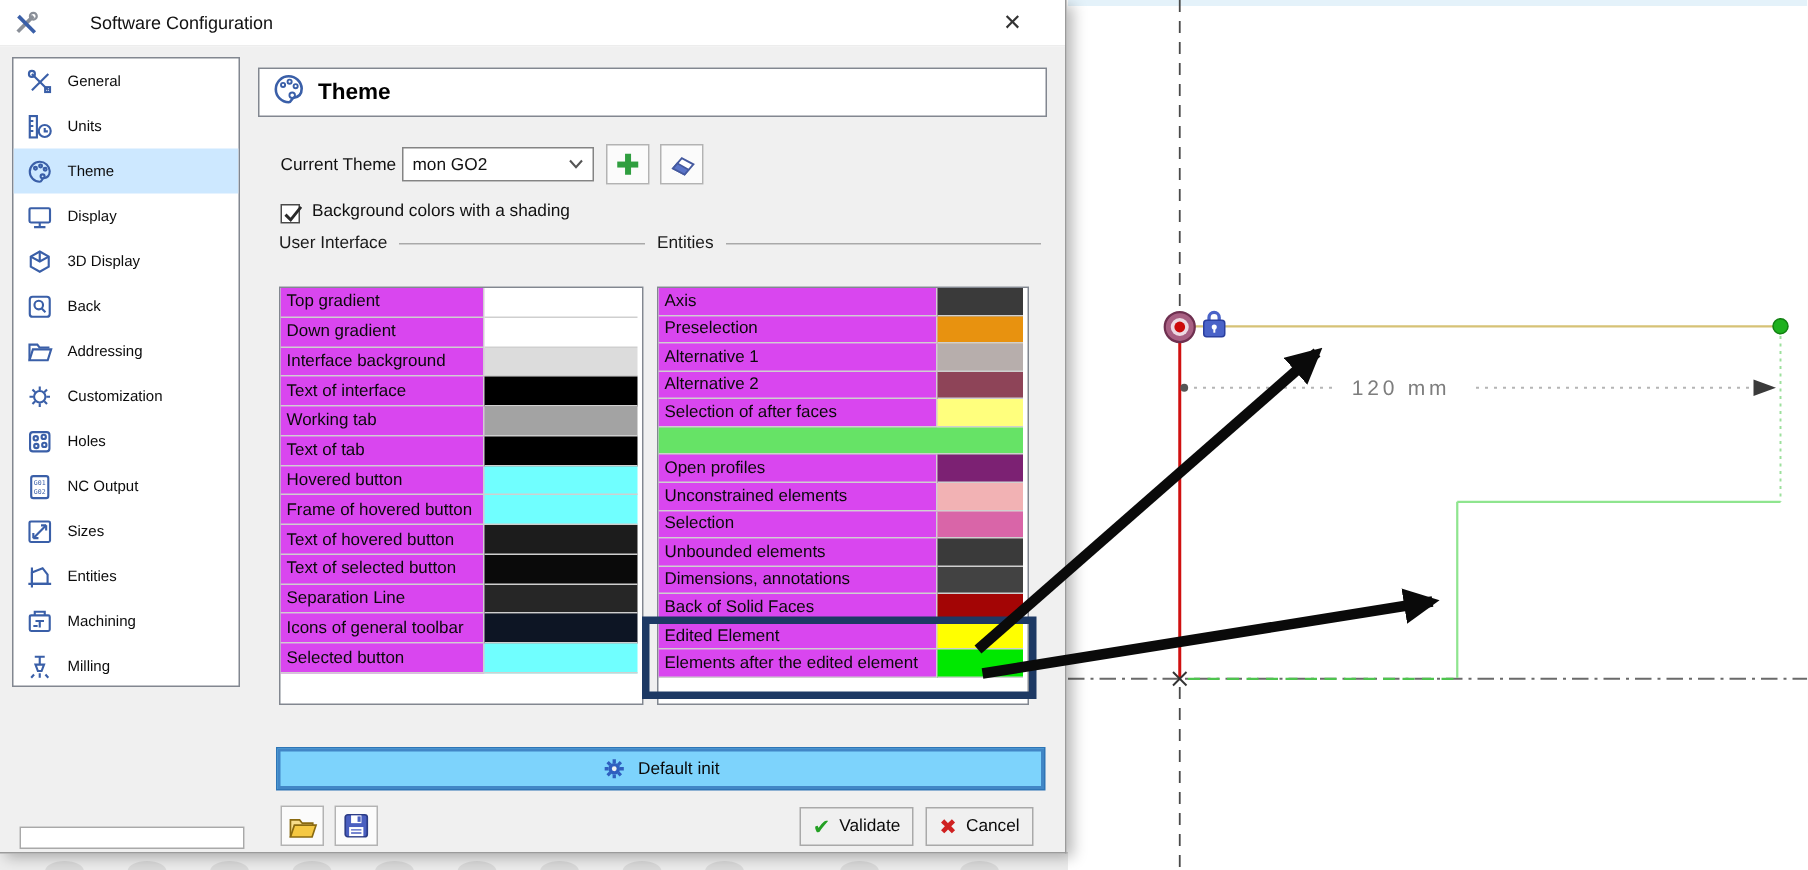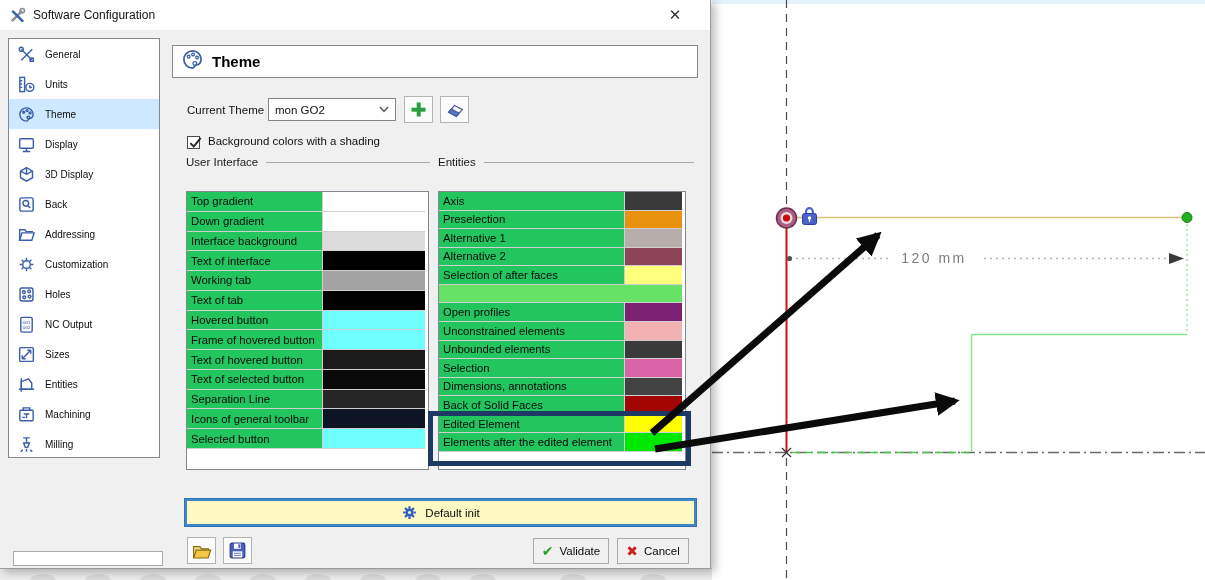--- a/index.html
+++ b/index.html
@@ -5,21 +5,21 @@
   html,body{margin:0;padding:0;background:#fff;}
   #stage{position:relative;width:1205px;height:580px;overflow:hidden;
          font-family:"Liberation Sans","DejaVu Sans",sans-serif;background:#fff;}
   
   #cad-layer{position:absolute;left:0;top:0;z-index:1;}
   
   #dialog{position:absolute;left:0;top:0;width:710px;height:568px;background:#f0f0f0;
           border-right:1px solid #9b9b9b;border-bottom:1px solid #9b9b9b;
           box-shadow:4px 3px 9px rgba(0,0,0,.28);z-index:10;}
   #titlebar{position:absolute;left:0;top:0;width:100%;height:30px;background:#fff;
-            display:flex;align-items:center;border-bottom:1px solid #ededed;}
+            display:flex;align-items:center;border-bottom:1px solid #ededed;gap:27px;}
   #title-icon{width:17px;height:17px;margin:0 7px 0 9px;}
   #title-text{font-size:12px;color:#111;}
   #close-btn{position:absolute;right:18px;top:3px;width:34px;height:24px;display:flex;
              align-items:center;justify-content:center;font-size:15px;color:#333;cursor:pointer;}
   
   #sidebar{position:absolute;left:8px;top:38px;width:152px;height:420px;background:#fff;
            border:1px solid #828790;box-sizing:border-box;overflow:hidden;}
   .side-item{height:30px;display:flex;align-items:center;gap:9px;padding-left:7px;cursor:pointer;}
   .side-item.selected{background:#cde8ff;}
   .sicon{width:20px;height:20px;flex:0 0 20px;display:flex;align-items:center;justify-content:center;}
@@ -52,26 +52,26 @@
   #group-ent{left:438px;top:156px;width:256px;}
   .color-list{position:absolute;top:191px;height:279px;background:#fff;border:1px solid #828790;
               box-sizing:border-box;overflow:hidden;}
   #ui-list{left:186px;width:243px;}
   #entities-list{left:438px;width:248px;}
   .crow{display:flex;box-sizing:border-box;padding-right:3px;cursor:pointer;}
   #ui-list .crow{height:19.77px;}
   #entities-list .crow{height:18.57px;}
   .cell-label{font-size:11.3px;color:#0a0a0a;display:flex;align-items:center;padding-left:4px;
               border-right:1px solid #cfcfcf;border-bottom:1px solid #cfcfcf;box-sizing:border-box;
-              background:#22c55e;white-space:nowrap;overflow:hidden;}
+              background:#d946ef;white-space:nowrap;overflow:hidden;}
   #ui-list .cell-label{width:136px;}
   #entities-list .cell-label{width:186px;}
   .cell-swatch{flex:1;border-bottom:1px solid #cfcfcf;box-sizing:border-box;}
   
-  #default-init-btn{position:absolute;left:185px;top:499px;width:511px;height:27px;background:#fef9c3;
+  #default-init-btn{position:absolute;left:185px;top:499px;width:511px;height:27px;background:#7dd3fc;
                     border:2px solid #4186c6;box-shadow:0 0 0 1px #2e75b6;box-sizing:border-box;
                     display:flex;align-items:center;justify-content:center;gap:7px;font-size:11.5px;
                     color:#0a0a0a;cursor:pointer;}
   #open-btn{left:187px;top:537px;}
   #save-btn{left:223px;top:537px;}
   .action-btn{position:absolute;top:538px;height:26px;background:#f0f0f0;border:1px solid #a9a9a9;
               box-sizing:border-box;display:flex;align-items:center;justify-content:center;gap:6px;
               font-size:11.5px;color:#0a0a0a;cursor:pointer;}
   #validate-btn{left:533px;width:76px;}
   #cancel-btn{left:617px;width:72px;}
@@ -443,26 +443,26 @@
         </div>
         <div class="crow">
           <div class="cell-label">Open profiles</div>
           <div class="cell-swatch" style="background: rgb(124, 33, 115);"></div>
         </div>
         <div class="crow">
           <div class="cell-label">Unconstrained elements</div>
           <div class="cell-swatch" style="background: rgb(242, 178, 180);"></div>
         </div>
         <div class="crow">
+          <div class="cell-label">Selection</div>
+          <div class="cell-swatch" style="background: rgb(217, 101, 168);"></div>
+        </div>
+        <div class="crow">
           <div class="cell-label">Unbounded elements</div>
           <div class="cell-swatch" style="background: rgb(58, 58, 58);"></div>
-        </div>
-        <div class="crow">
-          <div class="cell-label">Selection</div>
-          <div class="cell-swatch" style="background: rgb(217, 101, 168);"></div>
         </div>
         <div class="crow">
           <div class="cell-label">Dimensions, annotations</div>
           <div class="cell-swatch" style="background: rgb(66, 66, 66);"></div>
         </div>
         <div class="crow">
           <div class="cell-label">Back of Solid Faces</div>
           <div class="cell-swatch" style="background: rgb(163, 5, 5);"></div>
         </div>
         <div class="crow">

